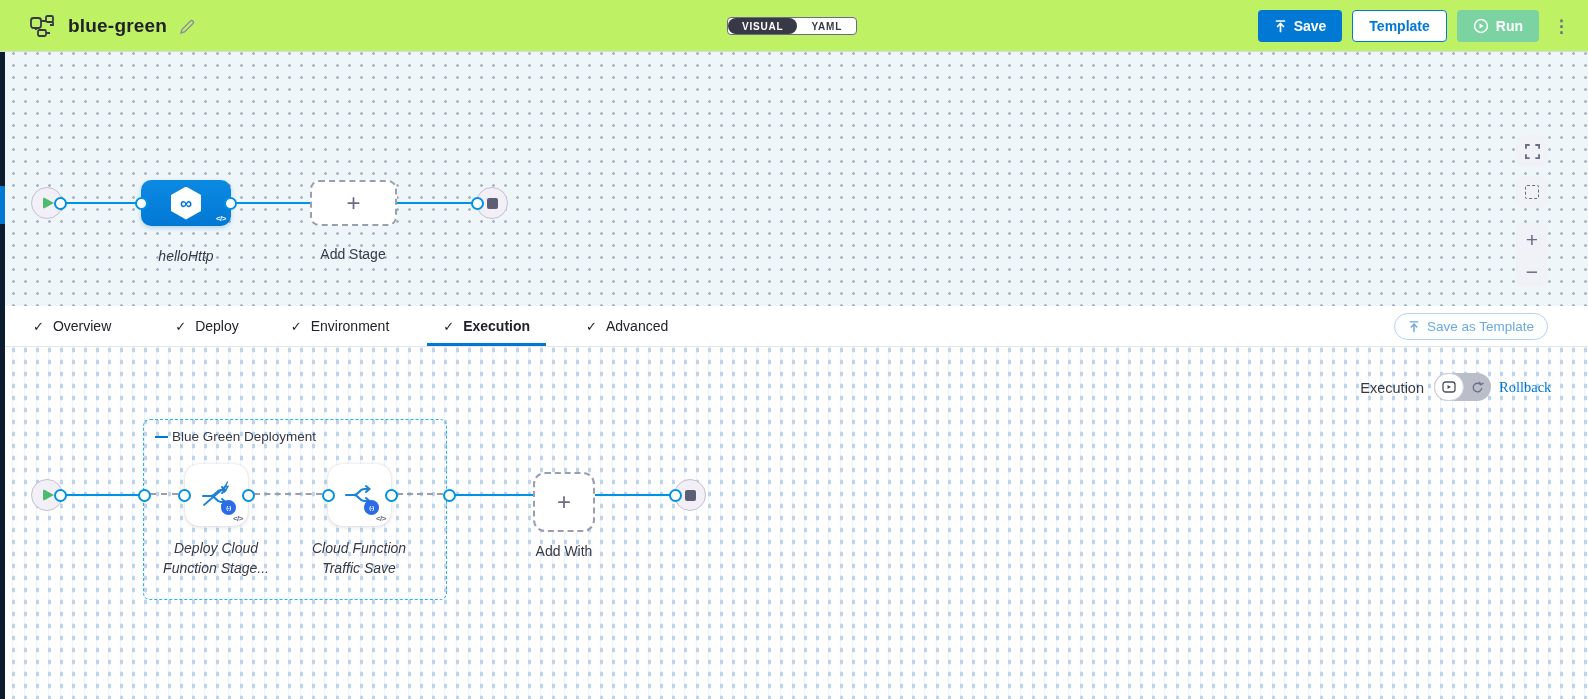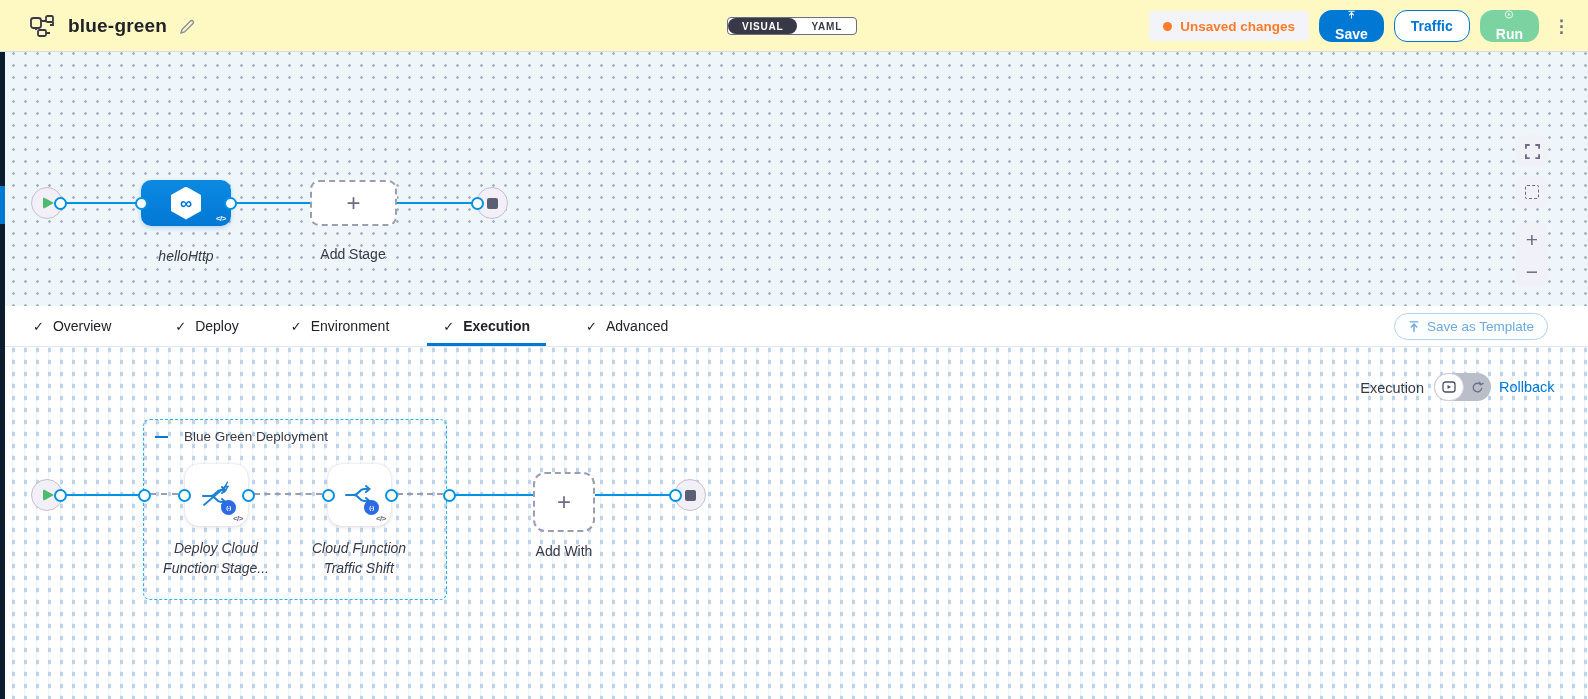--- a/index.html
+++ b/index.html
@@ -1,39 +1,39 @@
 <!DOCTYPE html>
 <html><head>
 <meta charset="utf-8">
 <style>
   * { box-sizing: border-box; margin: 0; padding: 0; }
   body { font-family: "Liberation Sans", sans-serif; background: #e8e8ee; }
   .app { position: relative; width: 1588px; height: 699px; background: #fff; overflow: hidden; }
 
   
-  .header { position: absolute; top: 0; left: 0; right: 0; height: 52px; background: #fef9c3;
+  .header { position: absolute; top: 0; left: 0; right: 0; height: 52px; background: #bef264;
             border-bottom: 1px solid #d9dae6; z-index: 20; }
   .title-group { position: absolute; left: 30px; top: 0; height: 52px; display: flex; align-items: center; gap: 12px; }
   .page-title { font-size: 19px; font-weight: bold; color: #22222a; letter-spacing: .2px; }
   .icon-btn { display: flex; align-items: center; justify-content: center; cursor: pointer; }
 
   .view-toggle { position: absolute; left: 727px; top: 17px; height: 18px; display: flex;
                  border: 1px solid #6b6d85; border-radius: 4px; background: #fff; overflow: hidden; }
   .view-toggle .seg { display: flex; align-items: center; justify-content: center; font-size: 10px;
                       font-weight: bold; letter-spacing: .8px; padding: 0 14px; height: 100%; cursor: pointer; }
   .seg-visual { background: #383946; color: #fff; border-radius: 10px; }
   .seg-yaml { color: #383946; }
 
   .header-right { position: absolute; right: 14px; top: 0; height: 52px; display: flex; align-items: center; gap: 10px; }
   .unsaved-badge { display: flex; align-items: center; gap: 8px; background: #f3f4f9; border-radius: 4px;
                    height: 30px; padding: 0 14px; }
   .unsaved-dot { width: 9px; height: 9px; border-radius: 50%; background: #ff7b26; }
   .unsaved-text { color: #ff7b26; font-size: 13.5px; font-weight: bold; }
   .btn { display: flex; align-items: center; justify-content: center; gap: 7px; height: 32px;
-         border-radius: 13px; font-size: 14px; font-weight: bold; cursor: pointer; padding: 0 16px; flex-direction: column; }
+         border-radius: 4px; font-size: 14px; font-weight: bold; cursor: pointer; padding: 0 16px; }
   .btn-save { background: #0278d5; color: #fff; }
   .btn-discard { background: #fff; color: #0278d5; border: 1px solid #0278d5; }
   .btn-run { background: #7cd3a2; color: #fff; }
   .kebab { font-size: 17px; color: #6b6d85; font-weight: bold; padding: 0 4px; cursor: pointer; }
 
   
   .nav-strip { position: absolute; left: 0; top: 52px; width: 5px; height: 647px; background: #0c1c2e; z-index: 15; }
   .nav-strip-accent { position: absolute; left: 0; top: 186px; width: 5px; height: 38px; background: #0278d5; z-index: 16; }
 
   
@@ -96,25 +96,25 @@
   .canvas-bottom { position: absolute; top: 347px; left: 0; width: 1588px; height: 352px; background-color: #fff;
                    background-image:
                      radial-gradient(1.4px 2.6px at 1.5px 3px, #bdd4ea 92%, rgba(0,0,0,0)),
                      linear-gradient(to right, #ebf3fb 1px, rgba(0,0,0,0) 1px);
                    background-size: 12px 12px, 12px 12px; }
   .exec-mode-label { position: absolute; right: 164px; top: 33px; font-size: 14.5px; color: #383946; }
   .exec-toggle { position: absolute; left: 1434px; top: 26px; width: 57px; height: 28px; background: #b9bec9;
                  border-radius: 14px; display: flex; z-index: 5; cursor: pointer; }
   .exec-toggle .half { flex: 1; display: flex; align-items: center; justify-content: center; }
   .exec-toggle .half.on { background: #fff; border: 1px solid #cdd0da; border-radius: 14px; }
-  .rollback-link { position: absolute; left: 1499px; top: 32px; font-size: 14.5px; color: #0278d5; cursor: pointer; }
+  .rollback-link { position: absolute; left: 1499px; top: 32px; font-size: 14.5px; color: #0278d5; cursor: pointer; font-family: Liberation Serif, serif; }
 
   .group-box { position: absolute; left: 143px; top: 72px; width: 304px; height: 181px;
                border: 1.5px dashed #2ab3ec; border-radius: 7px; z-index: 0; }
-  .group-label { position: absolute; left: 155px; top: 82px; display: flex; align-items: center; gap: 16px; z-index: 2; }
+  .group-label { position: absolute; left: 155px; top: 82px; display: flex; align-items: center; gap: 4px; z-index: 2; }
   .group-dash { width: 13px; height: 2px; background: #0278d5; }
   .group-text { font-size: 13.5px; color: #383946; }
 
   .step-card { position: absolute; width: 63px; height: 62px; background: #fff; border-radius: 14px;
                box-shadow: 0 1px 4px rgba(40,41,61,.16), 0 0 1px rgba(40,41,61,.2);
                display: flex; align-items: center; justify-content: center; z-index: 2; cursor: pointer; }
   .fn-badge { position: absolute; left: 36px; top: 36px; width: 15px; height: 15px; border-radius: 50%;
               background: #2b6be4; color: #fff; font-size: 6px; display: flex; align-items: center;
               justify-content: center; font-weight: bold; letter-spacing: -.5px; }
   .step-label { position: absolute; transform: translateX(-50%); text-align: center; font-size: 14px;
@@ -142,34 +142,30 @@
         </svg>
       </span>
     </div>
 
     <div class="view-toggle">
       <span class="seg seg-visual">VISUAL</span>
       <span class="seg seg-yaml">YAML</span>
     </div>
 
     <div class="header-right">
-      <div class="unsaved-badge">
-        <span class="unsaved-dot"></span>
-        <span class="unsaved-text">Unsaved changes</span>
-      </div>
       <button class="btn btn-save" style="border:none;">
         <svg width="13" height="14" viewBox="0 0 13 14" fill="none" stroke="#fff" stroke-width="1.7" stroke-linecap="round">
           <path d="M2.5 2 H10.5"></path>
             <path d="M6.5 4.5 V12.5"></path>
             <path d="M3.5 7.5 L6.5 4.5 L9.5 7.5"></path>
         </svg>
         <span>Save</span>
       </button>
       <button class="btn btn-discard">
-        <span>Traffic</span>
+        <span>Template</span>
       </button>
       <button class="btn btn-run" style="border:none;">
         <svg width="16" height="16" viewBox="0 0 16 16" fill="none">
           <circle cx="8" cy="8" r="6.4" stroke="#fff" stroke-width="1.5"></circle>
           <path d="M6.5 5.4 L10.6 8 L6.5 10.6 Z" fill="#fff"></path>
         </svg>
         <span>Run</span>
       </button>
       <span class="kebab">⋮</span>
     </div>
@@ -335,18 +331,18 @@
     <div class="node-circle" style="left:674px; top:132px;">
       <span class="stop-sq"></span>
     </div>
 
     <div class="step-label" style="left:216px; top:191px;">
       <div>Deploy Cloud</div>
       <div>Function Stage...</div>
     </div>
     <div class="step-label" style="left:359px; top:191px;">
       <div>Cloud Function</div>
-      <div>Traffic Shift</div>
+      <div>Traffic Save</div>
     </div>
     <div class="node-label" style="left:564px; top:196px;">Add With</div>
   </div>
 
 </div>
 
 </body></html>

